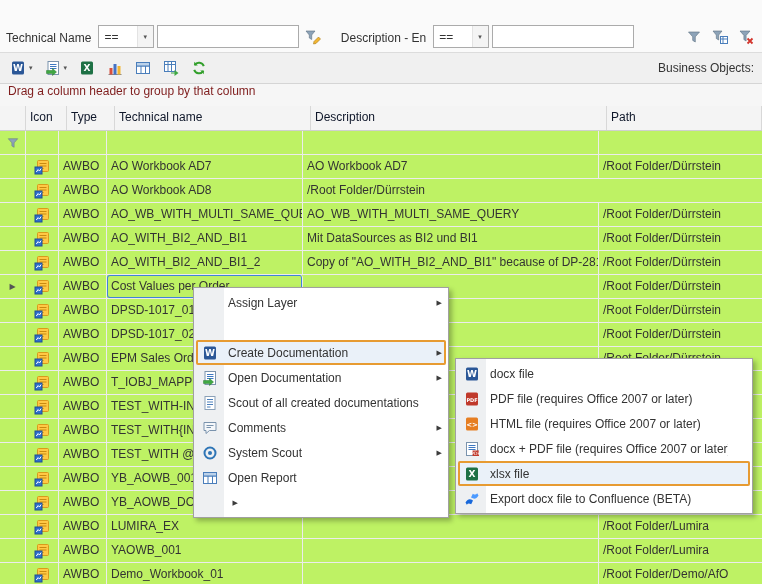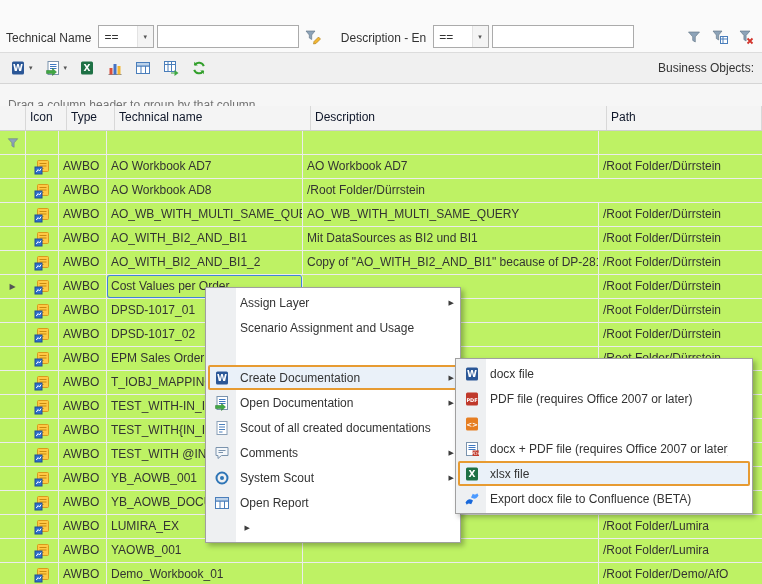--- a/index.html
+++ b/index.html
@@ -14,42 +14,42 @@
   .combo-arrow{width:15px;height:100%;display:flex;align-items:center;justify-content:center;font-size:7px;color:#555;border-left:1px solid #e3e3e3;background:#f4f4f4}
   .fb-input{width:134px;height:21px;border:1px solid #ababab;padding:0 3px;font:inherit;background:#fff}
   .fb-btn{width:24px;height:22px;display:flex;align-items:center;justify-content:center;background:transparent;border:none;padding:0}
   .sp8{width:8px}.sp44{width:44px}
   
   .toolbar{height:30px;background:#f0f0f0;border-top:1px solid #dcdcdc;border-bottom:1px solid #d5d5d5;display:flex;align-items:center;gap:4px;padding:0 6px}
   .tb-btn{height:24px;display:flex;align-items:center;gap:3px;padding:0 4px;border-radius:2px}
   .tb-drop{font-size:7px;color:#555}
   .tb-right{margin-left:auto;padding-right:2px;white-space:nowrap}
   
-  .group-bar{height:28px;background:#f6f6f6;border-bottom:1px solid #cfcfcf;display:flex;align-items:flex-end;padding-left:8px;color:#737373}
+  .group-bar{height:28px;background:#f6f6f6;border-bottom:1px solid #cfcfcf;display:flex;align-items:flex-start;padding-left:8px;color:#7f1d1d}
   
   .grid{position:absolute;top:106px;left:0;right:0;bottom:0;background:#fff}
   .g-row{display:flex;height:23px;border-bottom:1px solid #ececec;background:#bef264}
   .g-cell{border-right:1px solid #ececec;padding:0 4px;line-height:22px;white-space:nowrap;overflow:hidden}
   .c-ind{width:25px;flex:none;padding:0}
   .c-icon{width:32px;flex:none;display:flex;align-items:center;justify-content:center;padding:0}
   .c-type{width:39px;flex:none}
   .c-tech{width:187px;flex:none}
   .c-desc{width:287px;flex:none}
   .c-path{flex:1;border-right:none}
   .g-header{height:24px;background:#f4f4f4;border-bottom:1px solid #cfcfcf}
   .g-header .g-cell{color:#0f172a;border-right:1px solid #d8d8d8;line-height:23px}
   .g-header .c-icon{display:block;padding:0 4px}
   .g-filter .c-ind{display:flex;align-items:center;justify-content:center}
   .g-filter .c-ind svg{width:12px;height:12px}
   .ind-sel{display:flex;align-items:center;justify-content:center;font-size:8px;color:#555}
   .selected .c-tech{box-shadow:inset 0 0 0 1px #3F84D8;border-radius:3px}
   
   .menu{position:absolute;border:1px solid #a0a0a0;box-shadow:3px 3px 5px rgba(0,0,0,.28);padding:2px;
         background:linear-gradient(90deg,#eef0f2 0,#eef0f2 30px,#ffffff 30px)}
-  .context-menu{left:205px;top:287px;width:250px;z-index:10}
+  .context-menu{left:193px;top:287px;width:250px;z-index:10}
   .submenu{left:455px;top:358px;width:292px;z-index:11}
   .menu-item{height:25px;display:flex;align-items:center;gap:8px;padding:0 4px 0 4px}
   .mi-icon-slot{width:20px;height:16px;flex:none;display:flex;align-items:center;justify-content:center}
   .mi-label{flex:1;white-space:nowrap;overflow:hidden}
   .mi-arrow{width:10px;font-size:7px;color:#3c3c3c;text-align:right;flex:none}
   .highlighted{box-shadow:inset 0 0 0 2px #E79B32;background:#EAF1F9;border-radius:2px}
   
   .svgi{display:inline-flex;width:16px;height:16px;align-items:center;justify-content:center}
   .svgi svg{display:block}
 </style>
@@ -513,25 +513,20 @@
 </div>
 
 <div class="menu context-menu">
     <div class="menu-item">
       <span class="mi-icon-slot"></span>
       <span class="mi-label">Assign Layer</span>
       <span class="mi-arrow">▶</span>
     </div>
     <div class="menu-item">
       <span class="mi-icon-slot"></span>
-      <span class="mi-label">Scenario Assignment and Usage</span>
-      <span class="mi-arrow"></span>
-    </div>
-    <div class="menu-item">
-      <span class="mi-icon-slot"></span>
       <span class="mi-arrow"></span>
     </div>
     <div class="menu-item highlighted">
       <span class="mi-icon-slot">
         <span class="svgi">
           <svg width="16" height="16" viewBox="0 0 16 16">
             <rect x="2" y="1.5" width="12" height="13" rx="1.5" fill="#2B5797"></rect>
             <text x="8" y="11" font-size="9" font-weight="bold" fill="#fff" text-anchor="middle" font-family="DejaVu Sans,sans-serif">W</text>
           </svg>
         </span>
@@ -633,20 +628,21 @@
     </div>
     <div class="menu-item">
       <span class="mi-icon-slot">
         <span class="svgi">
           <svg width="16" height="16" viewBox="0 0 16 16">
             <rect x="2" y="1.5" width="12" height="13" rx="1.5" fill="#E67E22"></rect>
             <text x="8" y="10.8" font-size="7" font-weight="bold" fill="#fff" text-anchor="middle" font-family="DejaVu Sans,sans-serif">&lt;&gt;</text>
           </svg>
         </span>
       </span>
+      <span class="mi-label">HTML file (requires Office 2007 or later)</span>
       <span class="mi-arrow"></span>
     </div>
     <div class="menu-item">
       <span class="mi-icon-slot">
         <span class="svgi">
           <svg width="16" height="16" viewBox="0 0 16 16">
             <rect x="2.5" y="1.5" width="11" height="13" fill="#fff" stroke="#7A93AD"></rect>
             <path d="M4.5 4.5h7M4.5 6.5h7M4.5 8.5h7" stroke="#3E78C2"></path>
             <rect x="8.5" y="9.5" width="6.5" height="5.5" fill="#C0392B"></rect>
             <text x="11.7" y="14" font-size="4.5" fill="#fff" text-anchor="middle" font-family="DejaVu Sans,sans-serif">PDF</text>

